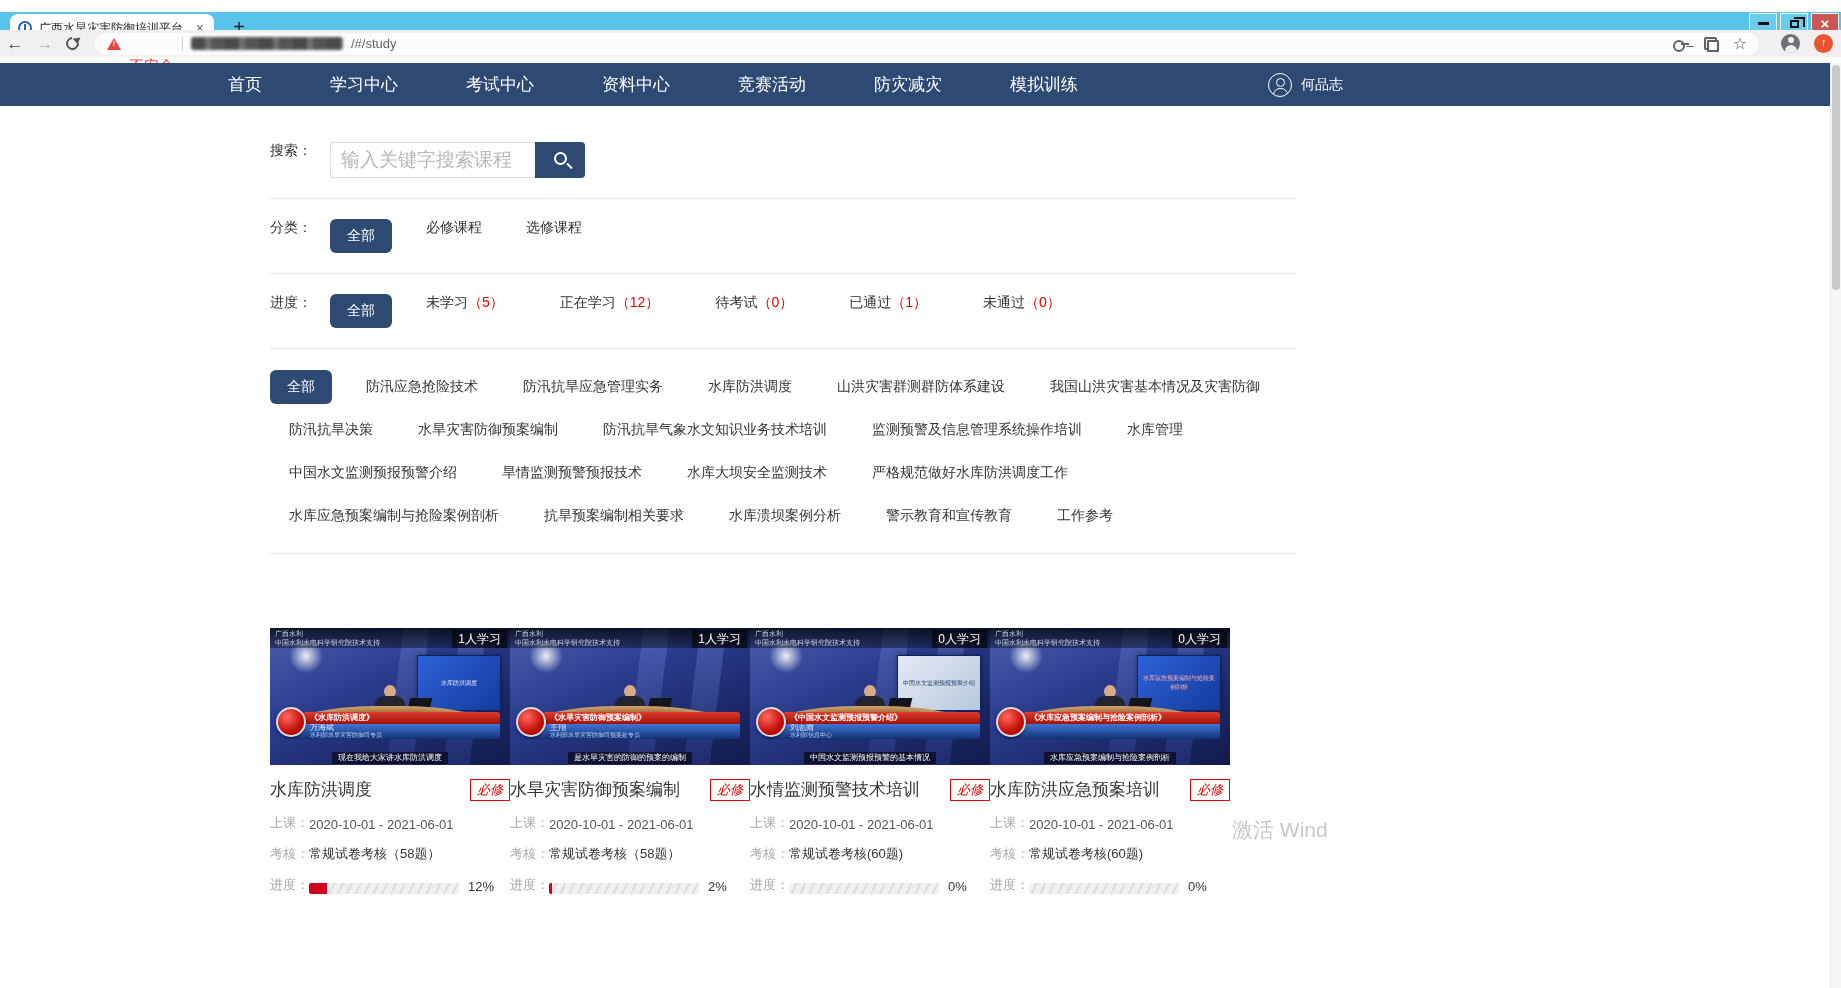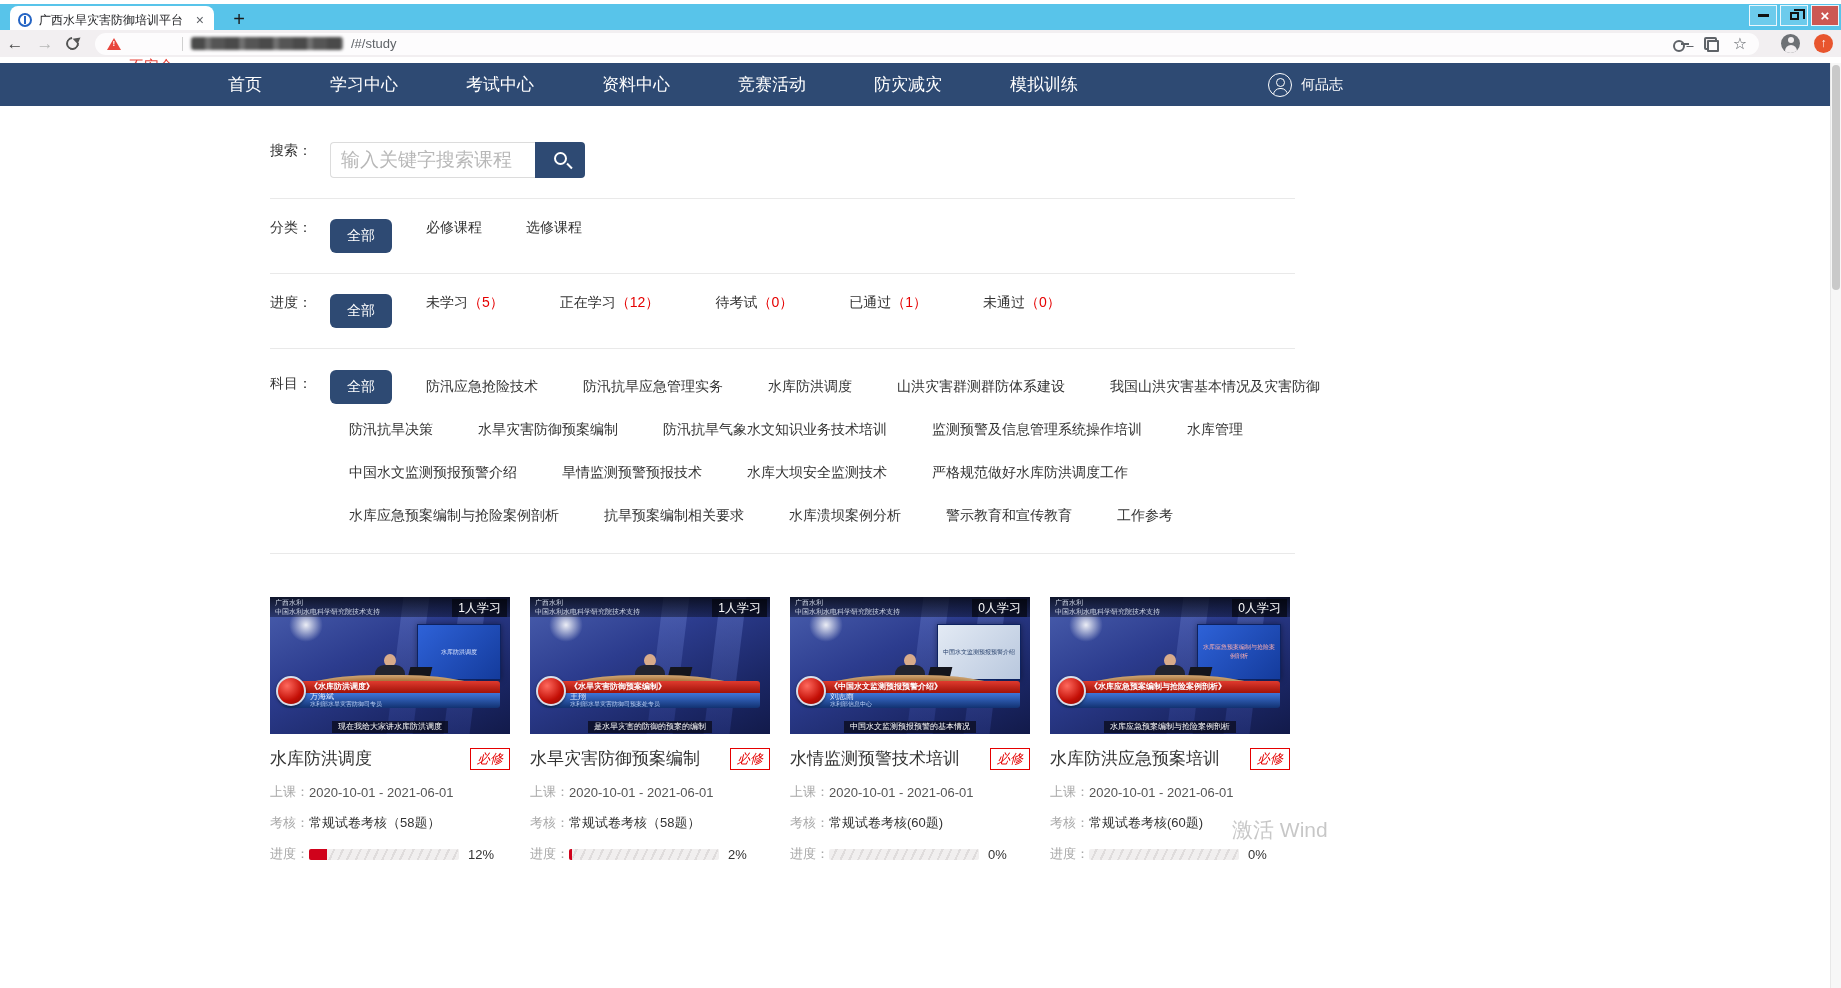--- a/index.html
+++ b/index.html
@@ -1,19 +1,19 @@
 <!DOCTYPE html>
 <html><head>
 <meta charset="utf-8">
 <style>
   * { margin:0; padding:0; box-sizing:border-box; }
   html,body { width:1841px; height:988px; background:#fff; font-family:"Liberation Sans","DejaVu Sans",sans-serif; overflow:hidden; position:relative; }
 
   
-  .titlebar { position:absolute; top:4px; left:0; width:1841px; height:30px; background:#58c4ea; }
+  .titlebar { position:absolute; top:12px; left:0; width:1841px; height:30px; background:#58c4ea; }
   .tab { position:absolute; left:10px; top:2px; width:204px; height:28px; background:#fff; border-radius:8px 8px 0 0; display:flex; align-items:center; padding:0 8px; gap:7px; }
   .favicon { width:14px; height:14px; border:2px solid #2464c4; border-radius:50%; position:relative; flex:none; }
   .favicon i { position:absolute; left:4px; top:1px; width:2px; height:8px; background:#2464c4; }
   .tab-title { font-size:12px; color:#202124; white-space:nowrap; overflow:hidden; flex:1; }
   .tab-close { font-size:14px; color:#5f6368; cursor:pointer; padding:0 2px; }
   .newtab { position:absolute; left:226px; top:4px; font-size:20px; color:#1a1a1a; line-height:22px; width:26px; text-align:center; }
   .winbtns { position:absolute; right:2px; top:1px; display:flex; }
   .winbtn { width:28px; height:21px; border:1px solid #eaf6fc; margin-left:3px; display:flex; align-items:center; justify-content:center; background:rgba(255,255,255,.12); }
   .winbtn .bar { width:11px; height:3px; background:#111; }
   .winbtn .sq { width:9px; height:8px; border:2px solid #111; position:relative; background:transparent; }
@@ -74,21 +74,21 @@
   .red { color:#e50000; }
   .subject-block { display:flex; margin:16px 0; }
   .subject-block .row-label { padding-top:10px; }
   .subject-rows { flex:1; }
   .subj-row { display:flex; align-items:center; min-height:43px; }
   .subj-row .chip { margin-right:45px; }
   .subj-row .chip.selected { margin-right:34px; }
   .subj-row.indent { padding-left:19px; }
 
   
-  .cards { display:flex; gap:20px; margin-top:43px; }
+  .cards { display:flex; margin-top:74px; }
   .card { width:240px; }
   .thumb { position:relative; height:137px; overflow:hidden; cursor:pointer;
            background:linear-gradient(155deg,#4a5fae 0%,#2c3c8e 40%,#1b2766 75%,#121a4a 100%); }
   .panel { position:absolute; top:0; width:26px; height:100%; background:linear-gradient(#6a7fd0,#2c3c8e); opacity:.45; transform:skewX(-7deg); }
   .p1 { left:52%; } .p2 { left:76%; }
   .spot { position:absolute; left:8%; top:8%; width:34px; height:34px; border-radius:50%; background:radial-gradient(circle,rgba(255,255,255,.9),rgba(255,255,255,0) 70%); }
   .thumb-top { position:absolute; top:0; left:0; right:0; height:20px; background:linear-gradient(rgba(5,8,20,.85),rgba(5,8,20,.4)); color:#cfd6e6; font-size:7px; line-height:9px; padding:1px 5px; }
   .learners { position:absolute; top:2px; right:3px; background:rgba(0,0,0,.55); color:#fff; font-size:12px; line-height:18px; padding:0 6px; }
   .screen { position:absolute; right:9px; top:27px; width:84px; height:56px; border:1px solid #0d2260; background:linear-gradient(135deg,#2e62d8,#143b9c); box-shadow:0 0 6px rgba(0,0,0,.4); color:#dfe8ff; font-size:6px; display:flex; align-items:center; justify-content:center; text-align:center; padding:3px; }
   .screen-light { background:linear-gradient(135deg,#e3eaf4,#b9c8de); color:#27406b; }
@@ -101,21 +101,21 @@
   .lower3 { position:absolute; left:10px; right:10px; bottom:26px; }
   .l3-red { height:12px; background:linear-gradient(#e03a2e,#a01208); border-radius:6px 3px 0 0; color:#fff; font-size:8px; line-height:12px; padding-left:30px; font-weight:bold; white-space:nowrap; overflow:hidden; }
   .l3-blue { height:15px; background:linear-gradient(#3f74d8,#123271); border-radius:0 0 3px 8px; color:#e8f0ff; padding-left:30px; white-space:nowrap; overflow:hidden; }
   .l3-name { font-size:8px; line-height:8px; display:block; }
   .l3-org { font-size:6px; line-height:6px; display:block; color:#b9cdf2; }
   .emblem { position:absolute; left:-4px; top:-5px; width:30px; height:30px; border-radius:50%; border:2px solid #d8dde8; background:radial-gradient(circle at 35% 30%,#ff6a5e,#c40f06 60%,#7e0a02); box-shadow:0 1px 3px rgba(0,0,0,.5); }
   .caption { position:absolute; left:50%; transform:translateX(-50%); bottom:1px; background:rgba(10,12,30,.78); color:#fff; font-size:8px; line-height:12px; padding:0 6px; white-space:nowrap; }
   .card-head { display:flex; align-items:center; margin-top:13px; }
   .card-title { font-size:17px; color:#333; flex:1; white-space:nowrap; overflow:hidden; }
   .badge { font-size:13px; font-style:italic; color:#e50000; border:1px solid #e50000; padding:1px 6px; flex:none; }
-  .meta { display:flex; align-items:center; margin-top:13px; font-size:13px; }
+  .meta { display:flex; align-items:flex-end; margin-top:13px; font-size:13px; }
   .meta-label { color:#a8a8a8; flex:none; }
   .meta-val { color:#555; }
   .meta-val.dark { color:#333; }
   .pbar { position:relative; width:150px; height:11px; border-radius:2px; overflow:hidden; margin-right:9px;
           background:repeating-linear-gradient(115deg,#f1efef 0 6px,#dfdcdc 6px 8px); }
   .pfill { position:absolute; left:0; top:0; bottom:0; background:#d0021b; }
   .pct { color:#333; }
 
   .watermark { position:absolute; left:1232px; top:816px; font-size:21px; color:#9b9b9b; opacity:.55; white-space:nowrap; }
   .scrollbar { position:absolute; right:0; top:63px; width:11px; height:925px; background:#f7f7f7; border-left:1px solid #e8e8e8; }
@@ -209,21 +209,20 @@
     <span class="chip"><span>未学习</span><span class="red">（5）</span></span>
     <span class="chip"><span>正在学习</span><span class="red">（12）</span></span>
     <span class="chip"><span>待考试</span><span class="red">（0）</span></span>
     <span class="chip"><span>已通过</span><span class="red">（1）</span></span>
     <span class="chip"><span>未通过</span><span class="red">（0）</span></span>
   </div>
 
   <hr class="sep">
 
   <div class="subject-block">
-    <span class="row-label">科目：</span>
     <div class="subject-rows">
       <div class="subj-row">
         <span class="chip selected">全部</span>
         <span class="chip">防汛应急抢险技术</span>
         <span class="chip">防汛抗旱应急管理实务</span>
         <span class="chip">水库防洪调度</span>
         <span class="chip">山洪灾害群测群防体系建设</span>
         <span class="chip">我国山洪灾害基本情况及灾害防御</span>
       </div>
       <div class="subj-row indent">

